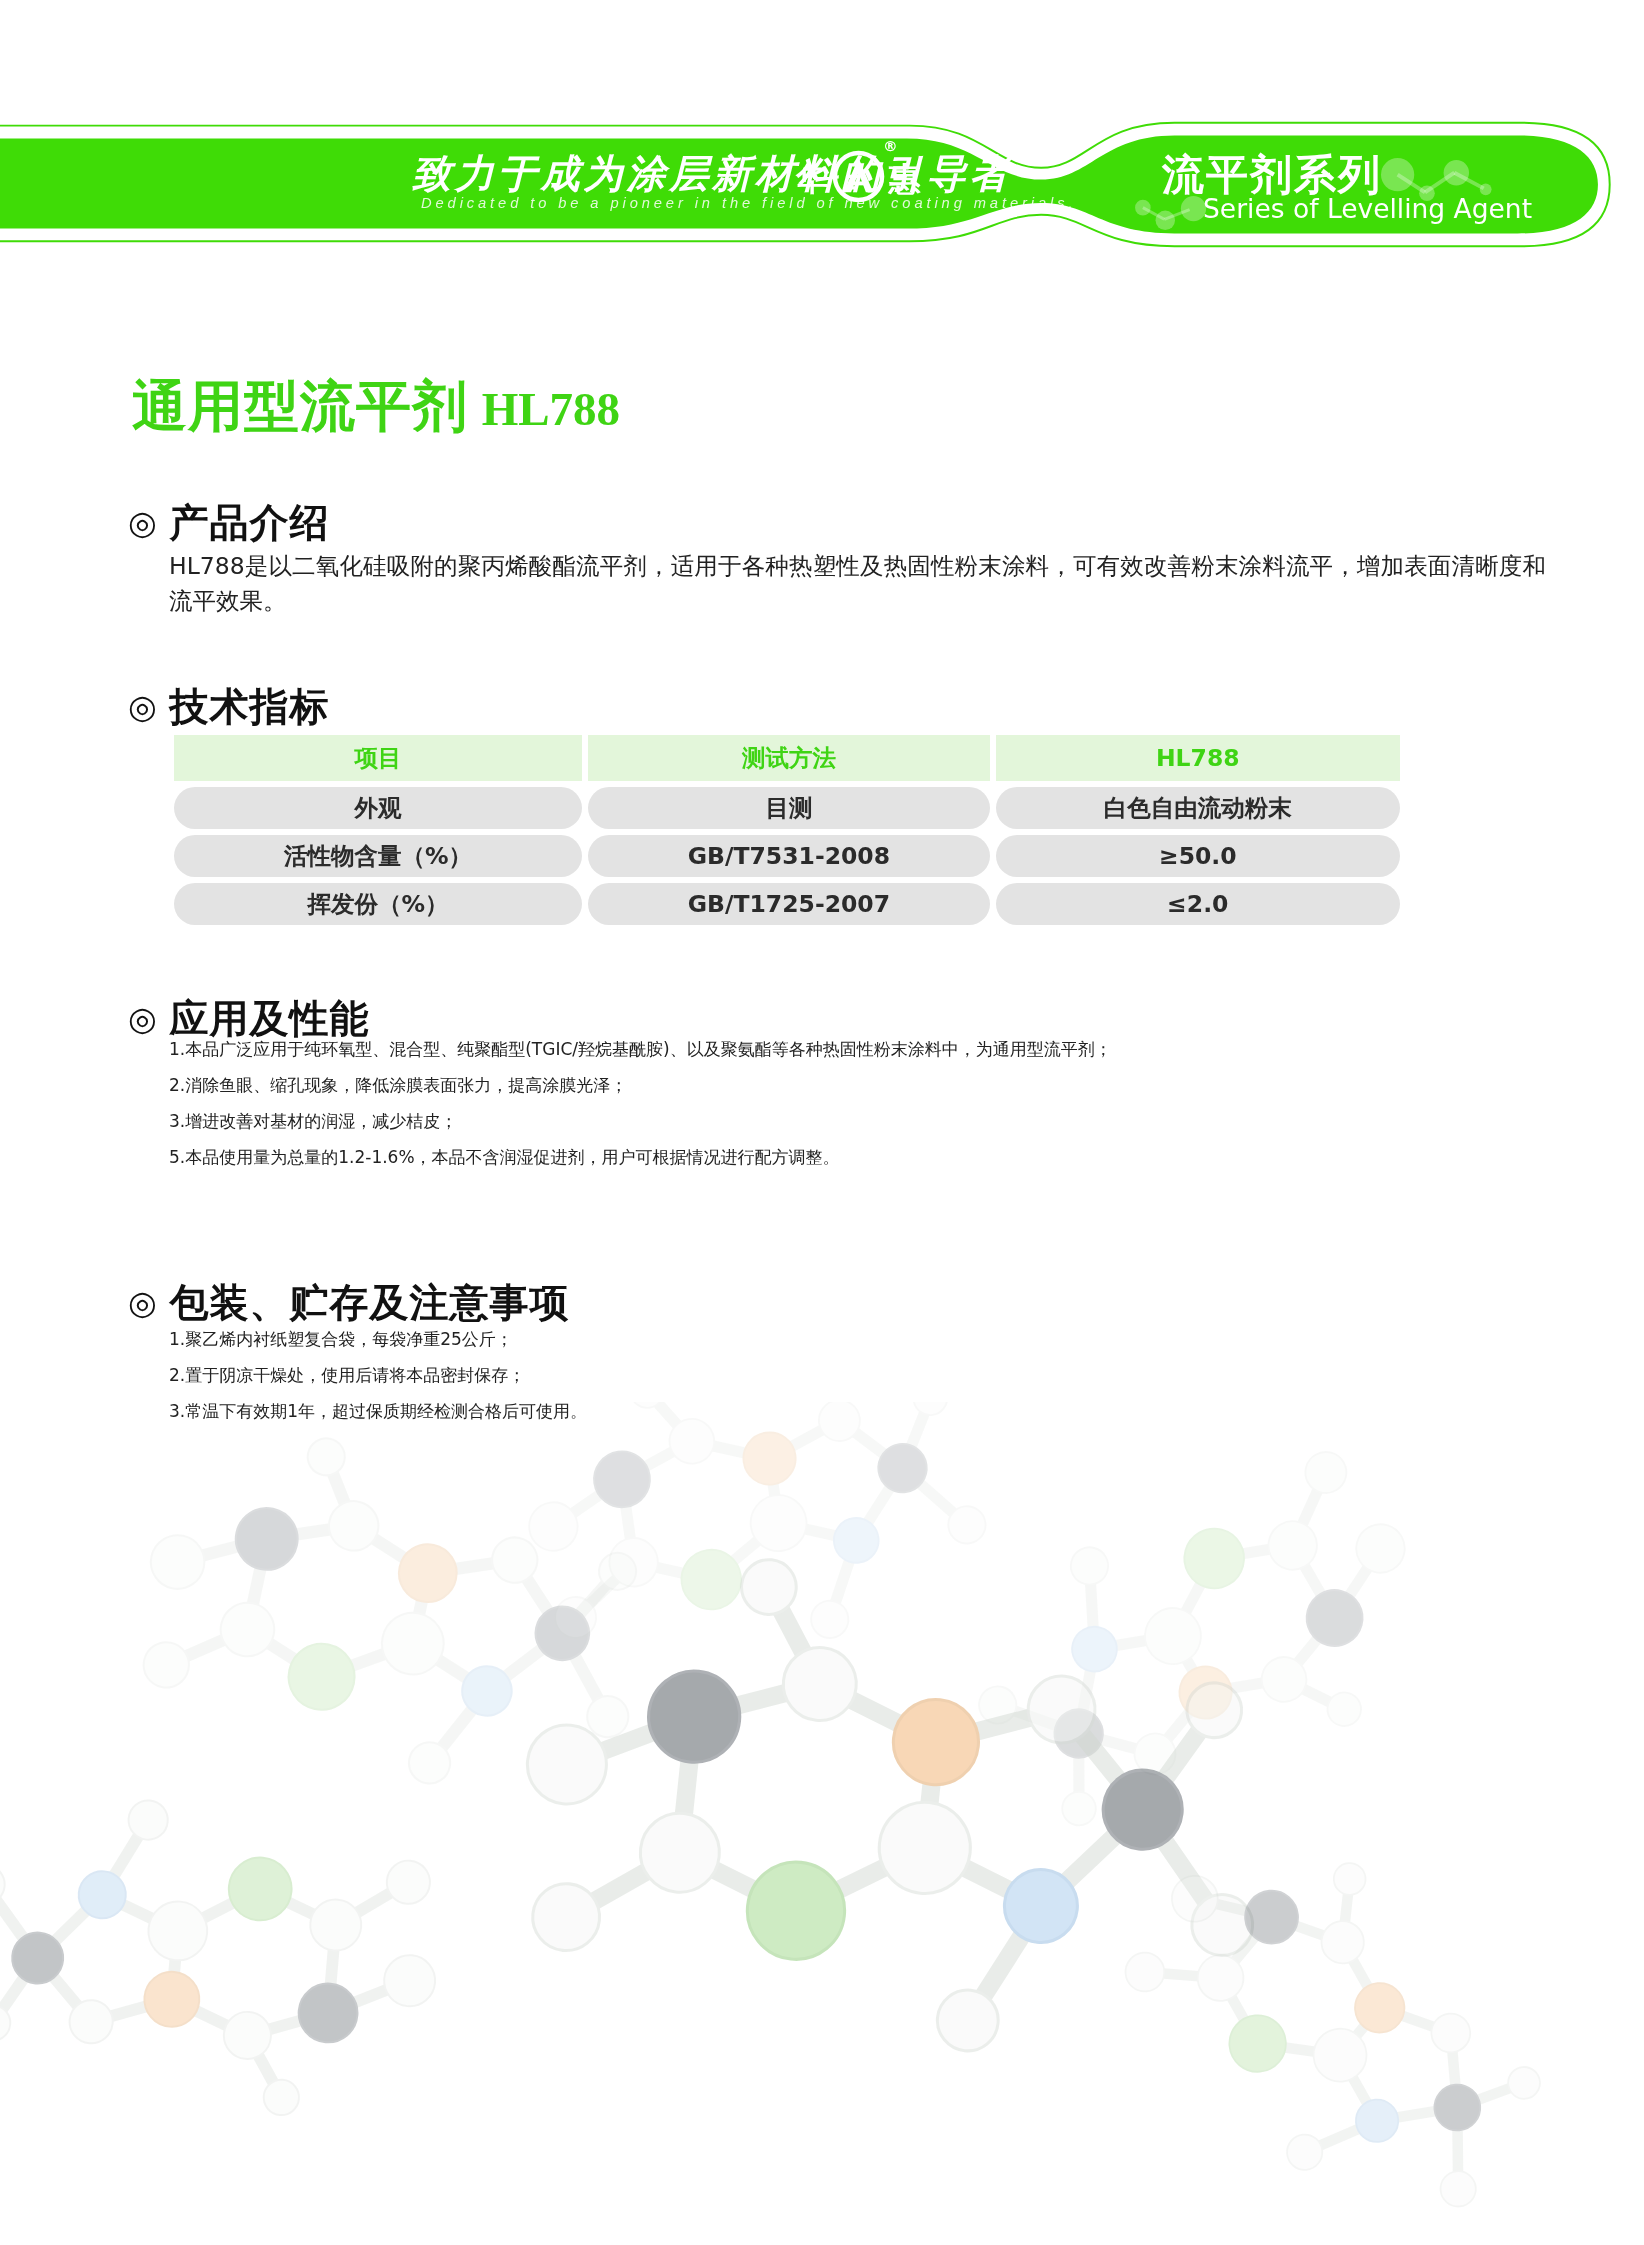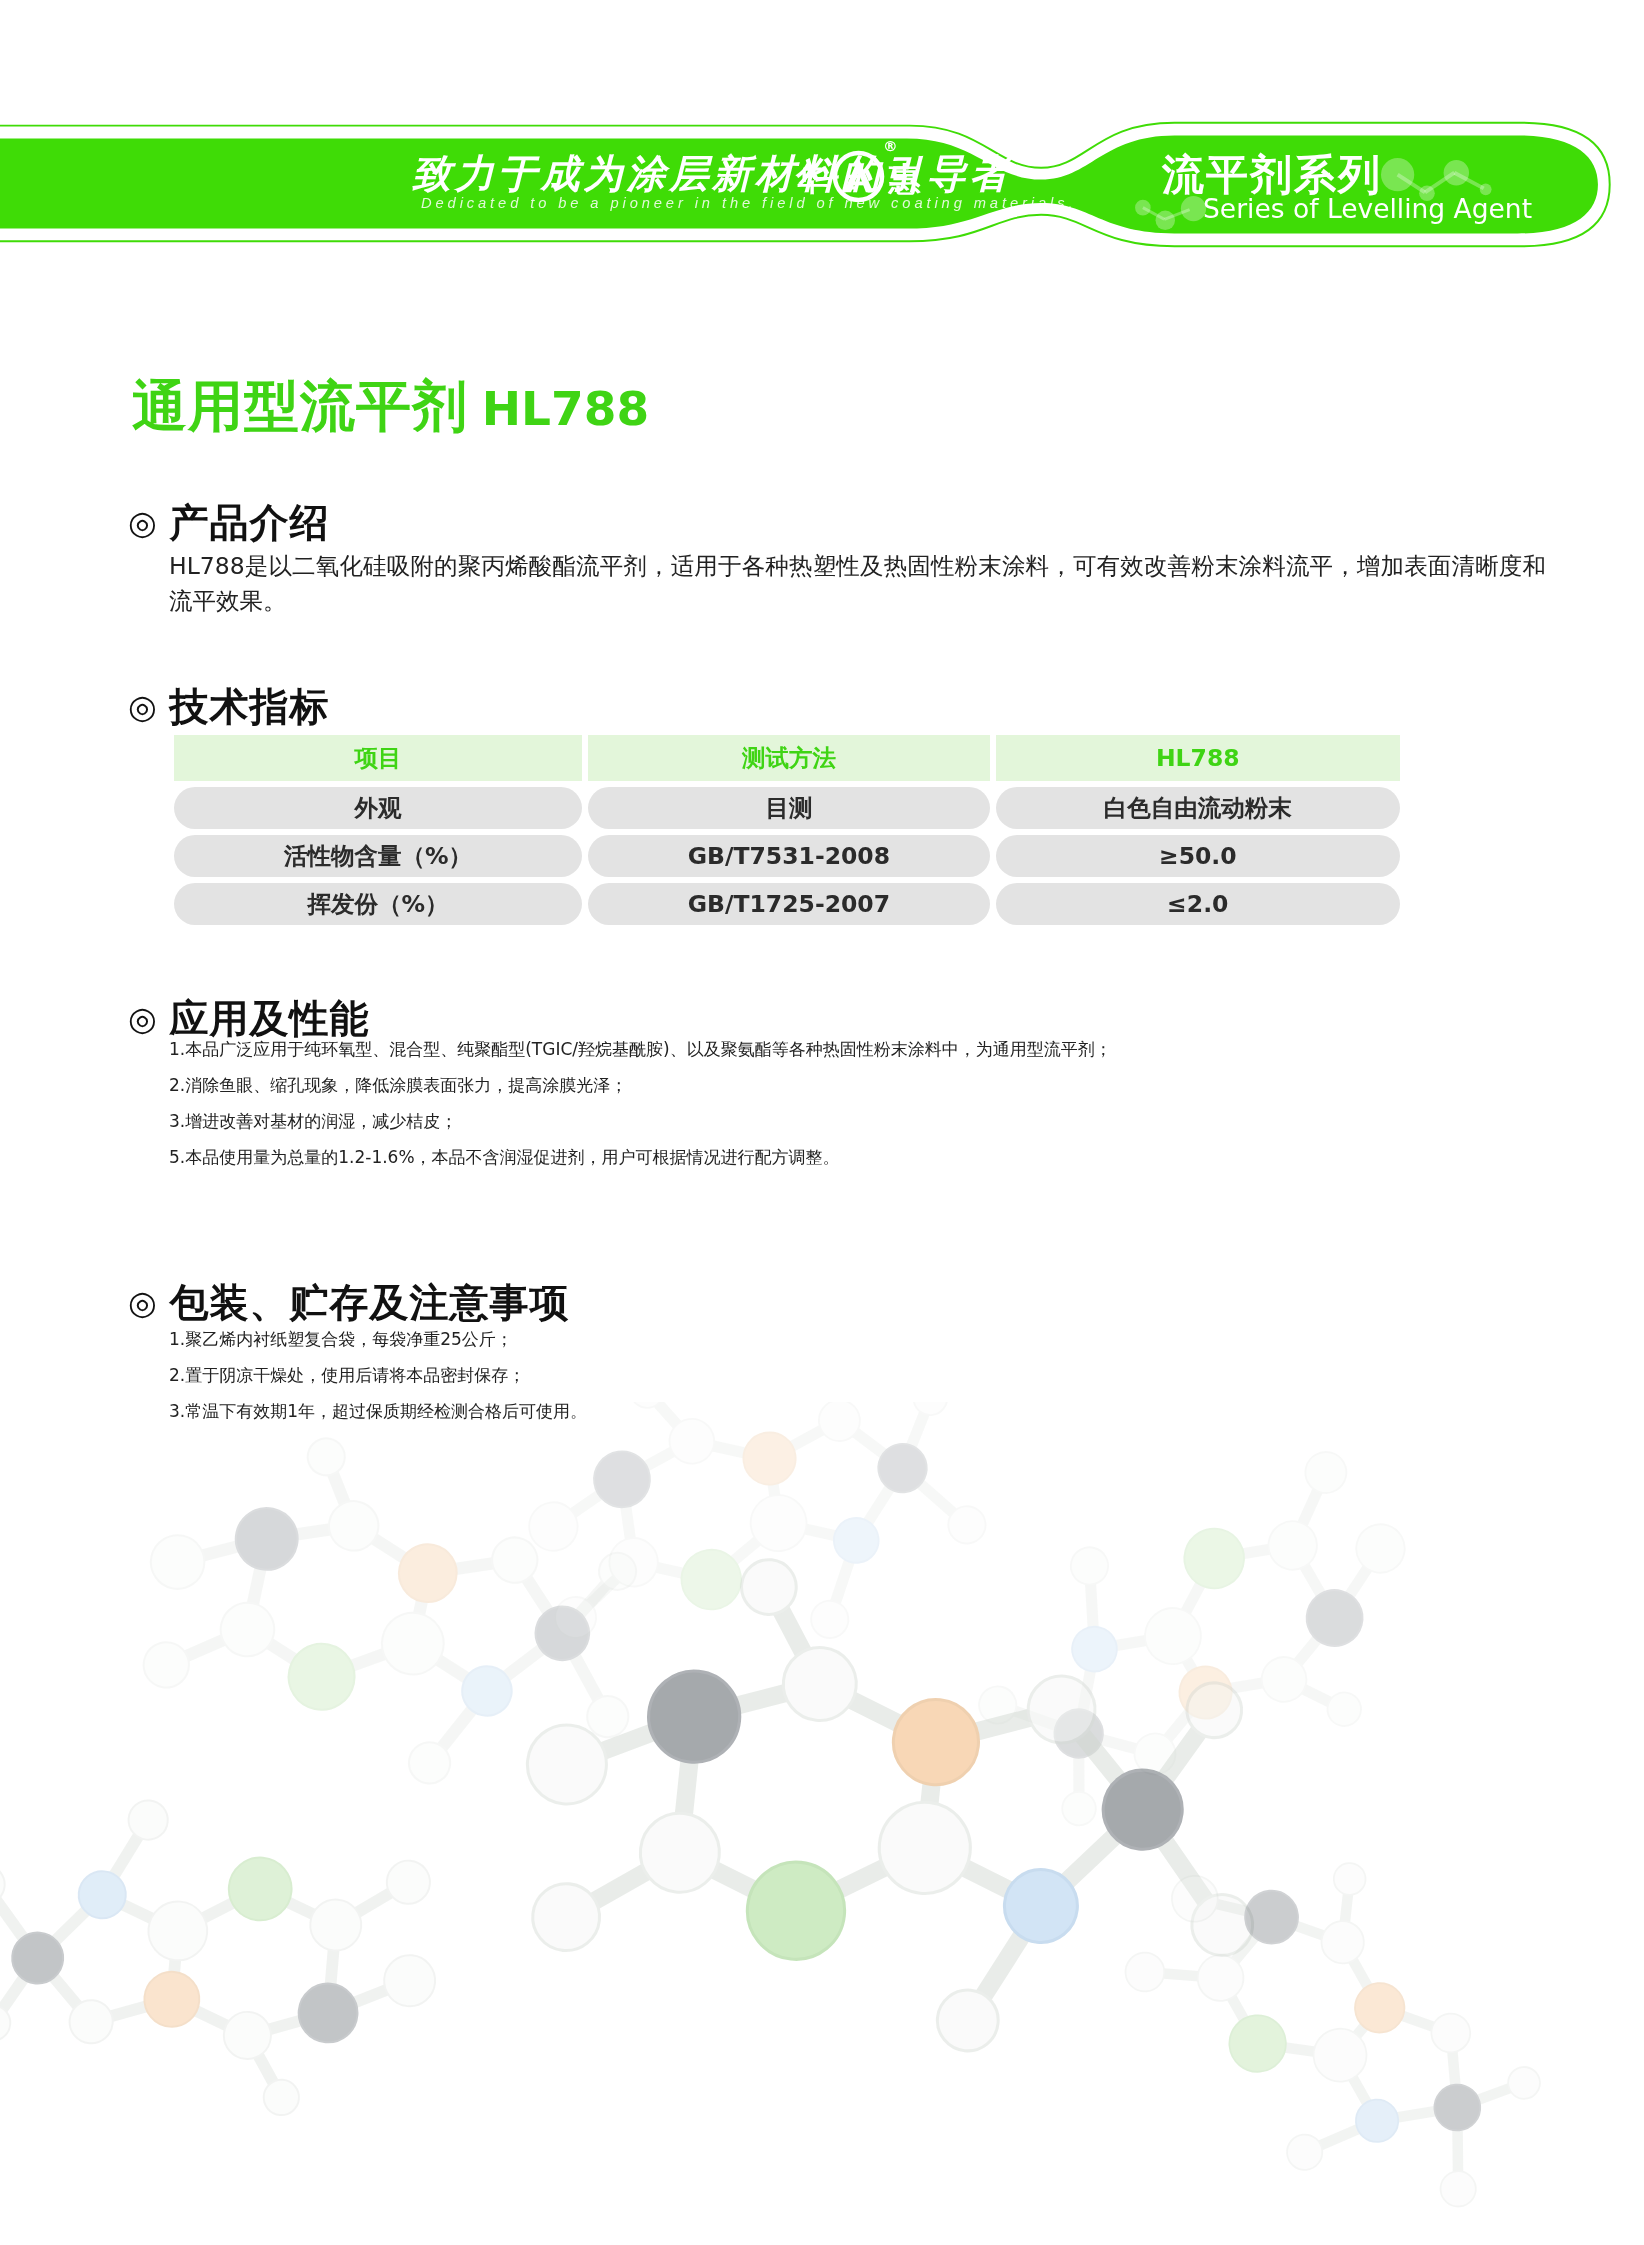--- a/index.html
+++ b/index.html
@@ -25,21 +25,21 @@
   .brand{left:796px;top:149px;display:flex;align-items:center;color:#fff;}
   .brand .zi{font-size:32px;font-weight:bold;line-height:1;}
   .brand .logo-wrap{position:relative;margin:0 2.9px;}
   .brand .reg{position:absolute;right:-11.8px;top:-11.8px;font-size:14.7px;font-weight:bold;}
   .series-cn{left:1162px;top:147px;font-size:42px;font-weight:bold;letter-spacing:2px;color:#fff;}
   .series-en{left:1159px;top:193px;font-size:26.5px;color:#fff;margin-left:44px;}
   .dots-a{position:absolute;left:1380px;top:153px;}
   .dots-b{position:absolute;left:1133px;top:194px;}
 
   
-  .title{position:absolute;left:132px;top:370px;display:flex;align-items:baseline;gap:13.7px;}
+  .title{position:absolute;left:132px;top:370px;display:flex;align-items:baseline;gap:13.7px;font-family:Liberation Serif, serif;}
   .title .t-cn{font-size:55px;font-weight:bold;color:var(--title-green);letter-spacing:1px;}
   .title .t-model{font-size:47px;font-weight:bold;color:var(--title-green);}
 
   .sec-head{position:absolute;display:flex;align-items:center;gap:12.7px;}
   .sec-head .bullet{font-size:33px;line-height:1;color:#111;transform:translateY(-1px);}
   .sec-head h2{font-size:39px;font-weight:bold;color:#111;letter-spacing:1px;}
   .sh-intro{left:128px;top:496px;}
   .sh-specs{left:128px;top:680px;}
   .sh-app{left:128px;top:992px;}
   .sh-pack{left:128px;top:1276px;}

